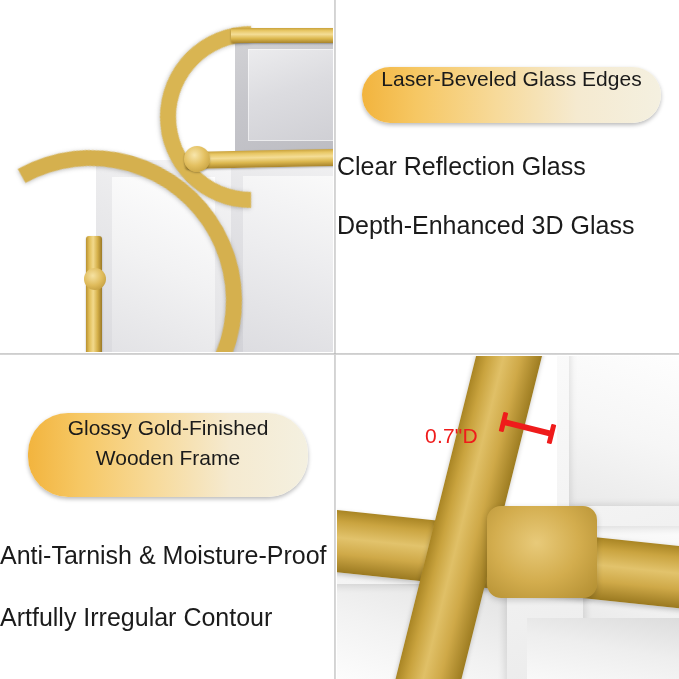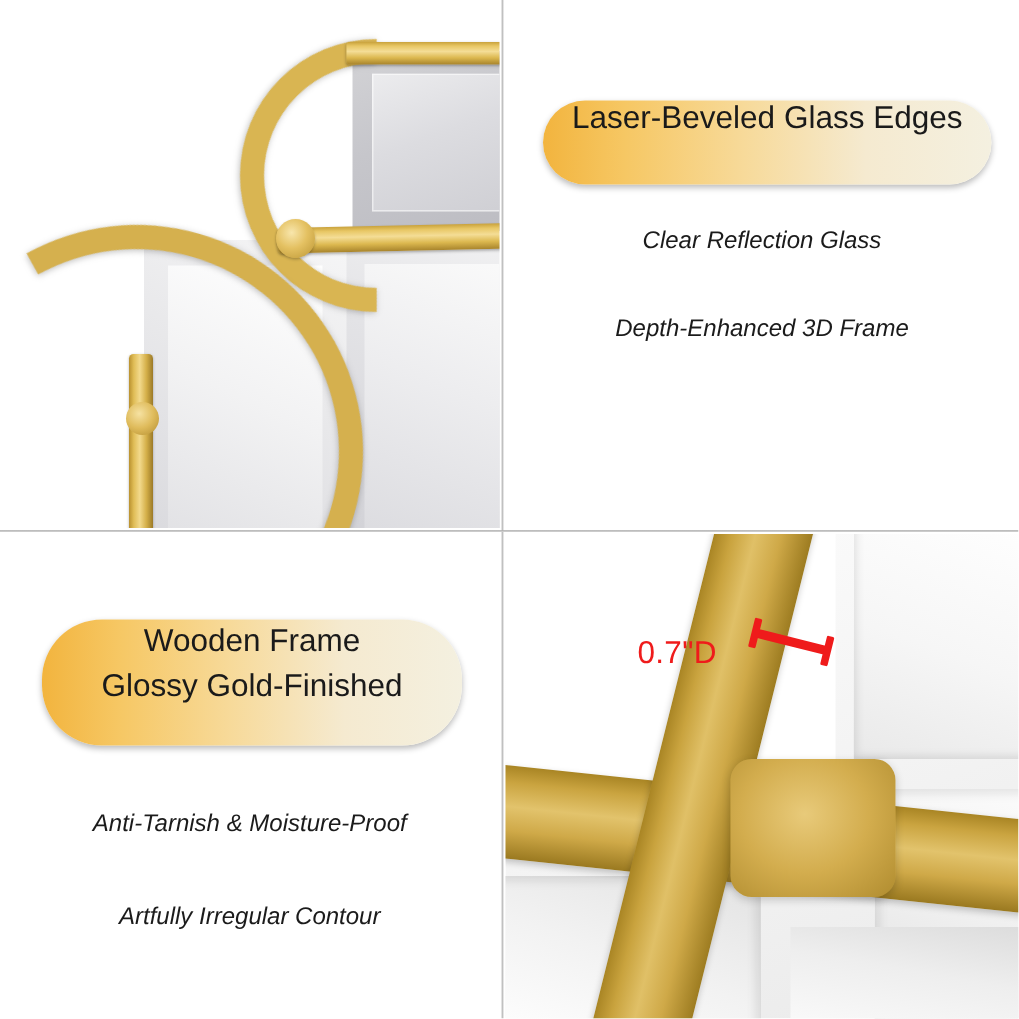--- a/index.html
+++ b/index.html
@@ -287,25 +287,24 @@
     height: 84px;
     font-size: 21px;
     line-height: 1.42;
   }
   .badge-line { display: block; }
 
   
   .caption {
     position: absolute;
     color: #1b1b1b;
-    font-size: 16px;
+    font-size: 25px;
     font-family: "Liberation Sans", sans-serif;
-    text-align: center;
+    text-align: left;
     white-space: nowrap;
-    font-style: italic;
   }
   .cap-tr-1 { left: 337px; top: 152px; width: 342px; }
   .cap-tr-2 { left: 337px; top: 211px; width: 342px; }
   .cap-bl-1 { left: 0px;   top: 541px; width: 333px; }
   .cap-bl-2 { left: 0px;   top: 603px; width: 333px; }
 </style>
 </head>
 <body>
 
 <div id="page">
@@ -338,27 +337,27 @@
   </div>
 
   <div class="quad quad-tr"></div>
 
   <div class="badge badge-tr">
     <span class="badge-line">Laser-Beveled Glass Edges</span>
   </div>
 
   <div class="caption cap-tr-1">Clear Reflection Glass</div>
 
-  <div class="caption cap-tr-2">Depth-Enhanced 3D Frame</div>
+  <div class="caption cap-tr-2">Depth-Enhanced 3D Glass</div>
 
   <div class="quad quad-bl"></div>
 
   <div class="badge badge-bl">
+    <span class="badge-line">Glossy Gold-Finished</span>
     <span class="badge-line">Wooden Frame</span>
-    <span class="badge-line">Glossy Gold-Finished</span>
   </div>
 
   <div class="caption cap-bl-1">Anti-Tarnish &amp; Moisture-Proof</div>
 
   <div class="caption cap-bl-2">Artfully Irregular Contour</div>
 
   <div class="quad quad-br">
     <div class="closeup">
       <div class="cu-white-tl"></div>
 

